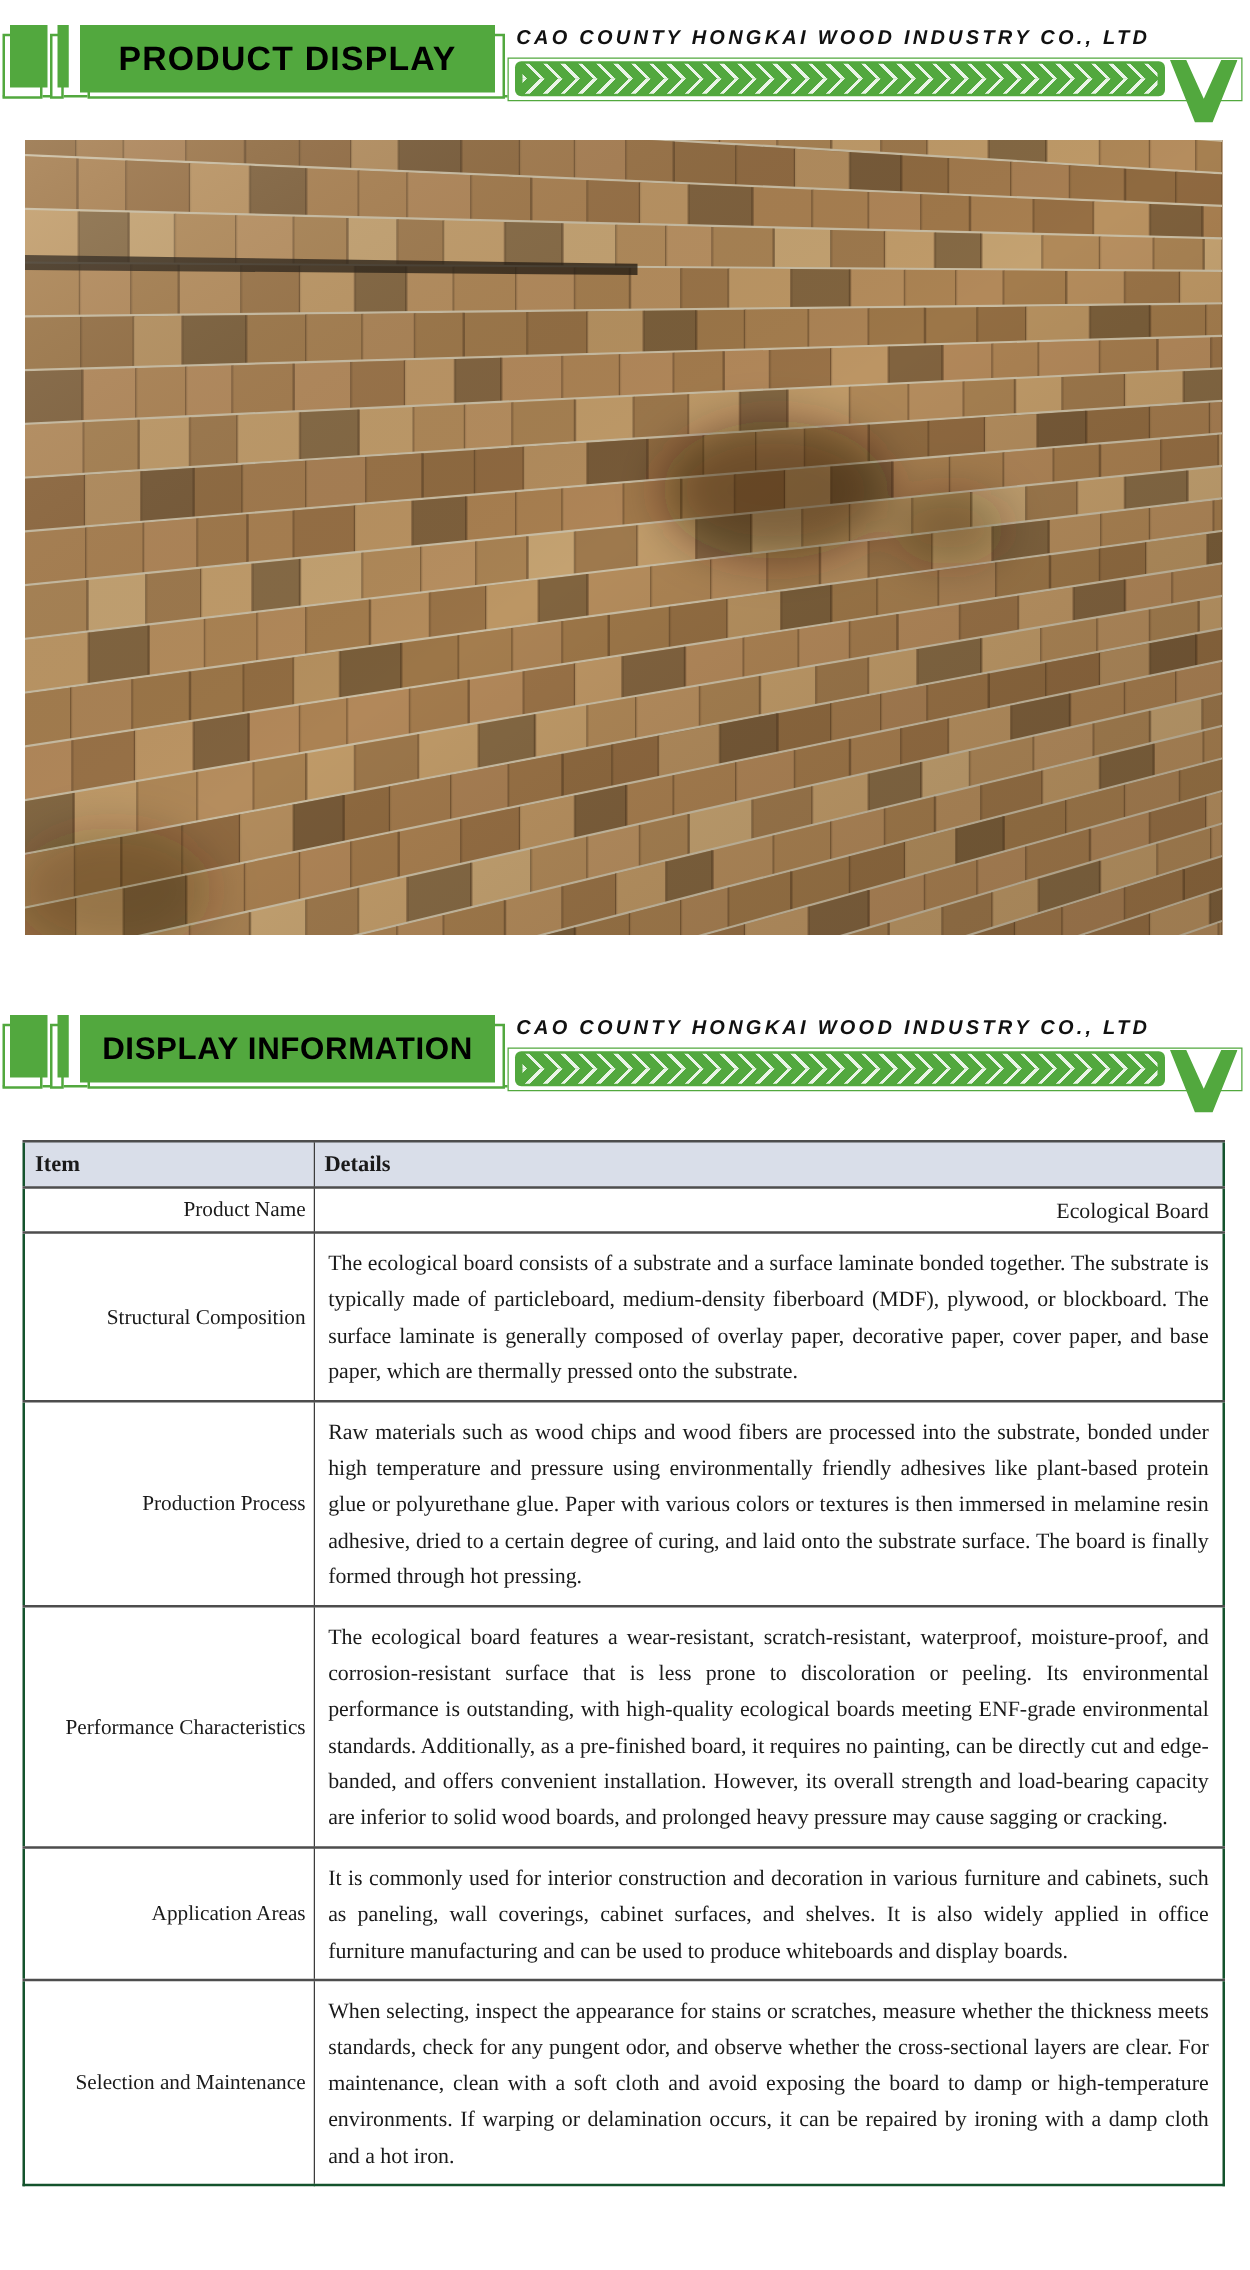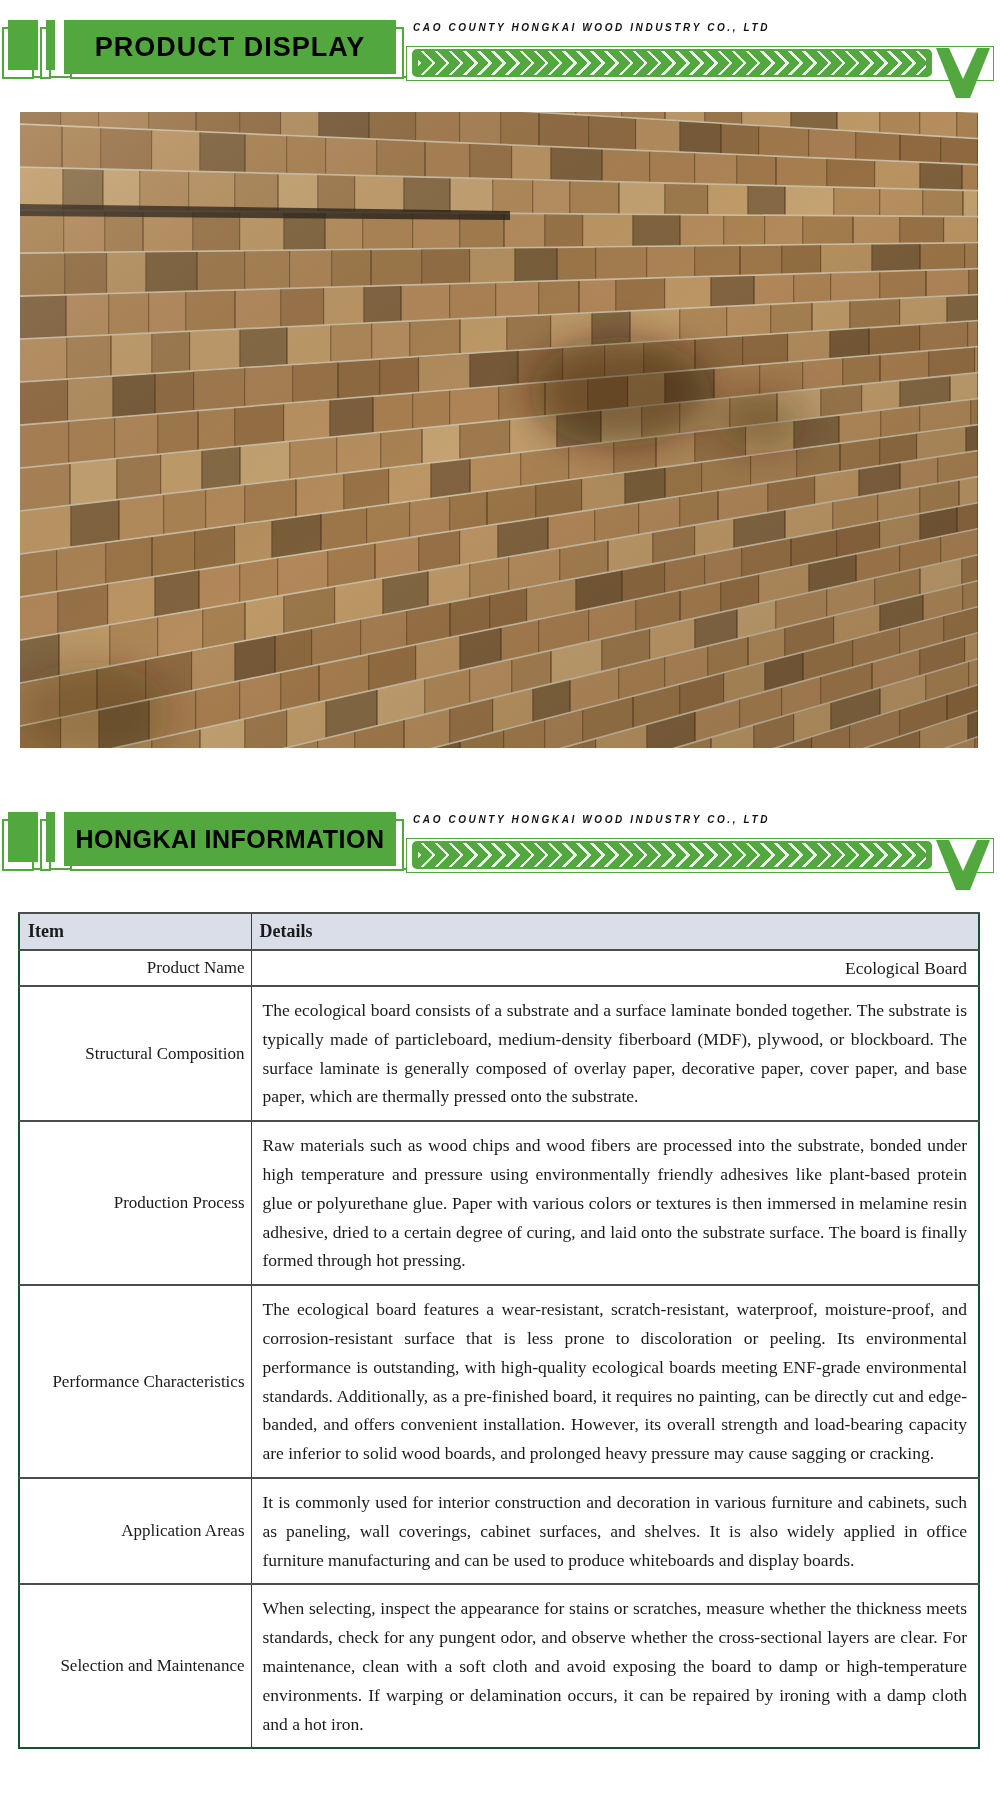--- a/index.html
+++ b/index.html
@@ -9,21 +9,21 @@
   .banner{position:relative;height:96px;width:1000px;}
   .banner .underline{position:absolute;left:2px;top:76px;width:988px;border-top:2px solid var(--g);}
   .banner .sq-o{position:absolute;left:2px;top:27px;width:28px;height:48px;border:2px solid var(--g);background:#fff;}
   .banner .sq{position:absolute;left:8px;top:20px;width:30px;height:50px;background:var(--g);}
   .banner .bar-o{position:absolute;left:40px;top:27px;width:7px;height:48px;border:2px solid var(--g);background:#fff;}
   .banner .bar{position:absolute;left:46px;top:20px;width:9px;height:50px;background:var(--g);}
   .banner .title-o{position:absolute;left:70px;top:27px;width:330px;height:48px;border:2px solid var(--g);background:#fff;}
   .banner .title{position:absolute;left:64px;top:20px;width:332px;height:54px;background:var(--g);
     color:#000000;font-weight:bold;font-size:27px;letter-spacing:1px;display:flex;align-items:center;justify-content:center;}
   .banner .company{position:absolute;left:413px;top:22px;width:560px;color:#111;
-    font-style:italic;font-weight:bold;font-size:10px;letter-spacing:2.6px;white-space:nowrap;}
+    font-style:italic;font-weight:bold;font-size:16px;letter-spacing:2.6px;white-space:nowrap;}
   .banner .chev-o{position:absolute;left:406px;top:46px;width:586px;height:33px;border:1.5px solid var(--g);background:#fff;}
   .banner .chev{position:absolute;left:412px;top:49px;width:520px;height:28px;background:var(--g);border-radius:5px;}
   .banner .chev .stripes{position:absolute;inset:2px 6px;
     background-image:repeating-linear-gradient(45deg,rgba(255,255,255,.88) 0 2.5px,transparent 2.5px 10px),
                      repeating-linear-gradient(135deg,rgba(255,255,255,.88) 0 2.5px,transparent 2.5px 10px);
     background-size:100% 50%,100% 50%;background-position:0 0,0 100%;background-repeat:no-repeat;}
   .banner .vmark{position:absolute;left:936px;top:48px;width:54px;height:50px;}
 
   
   .photo{position:relative;margin:16px 0 0 20px;width:958px;height:636px;overflow:hidden;background:#b08a5c;}
@@ -1154,21 +1154,21 @@
     </svg>
   </div>
 
 <div class="banner" style="--g:#52a83e;margin-top:44px">
   <div class="underline"></div>
   <div class="sq-o"></div>
   <div class="sq"></div>
   <div class="bar-o"></div>
   <div class="bar"></div>
   <div class="title-o"></div>
-  <div class="title" style="font-size:25px;letter-spacing:0.5px">HONGKAI INFORMATION</div>
+  <div class="title" style="font-size:25px;letter-spacing:0.5px">DISPLAY INFORMATION</div>
   <div class="company">CAO COUNTY HONGKAI WOOD INDUSTRY CO., LTD</div>
   <div class="chev-o"></div>
   <div class="chev">
       <div class="stripes"></div>
     </div>
   <svg class="vmark" viewBox="0 0 54 50">
     <polygon points="0,0 13,0 27,31 41,0 54,0 34,50 20,50" fill="#52a83e"></polygon>
   </svg>
 </div>
 

